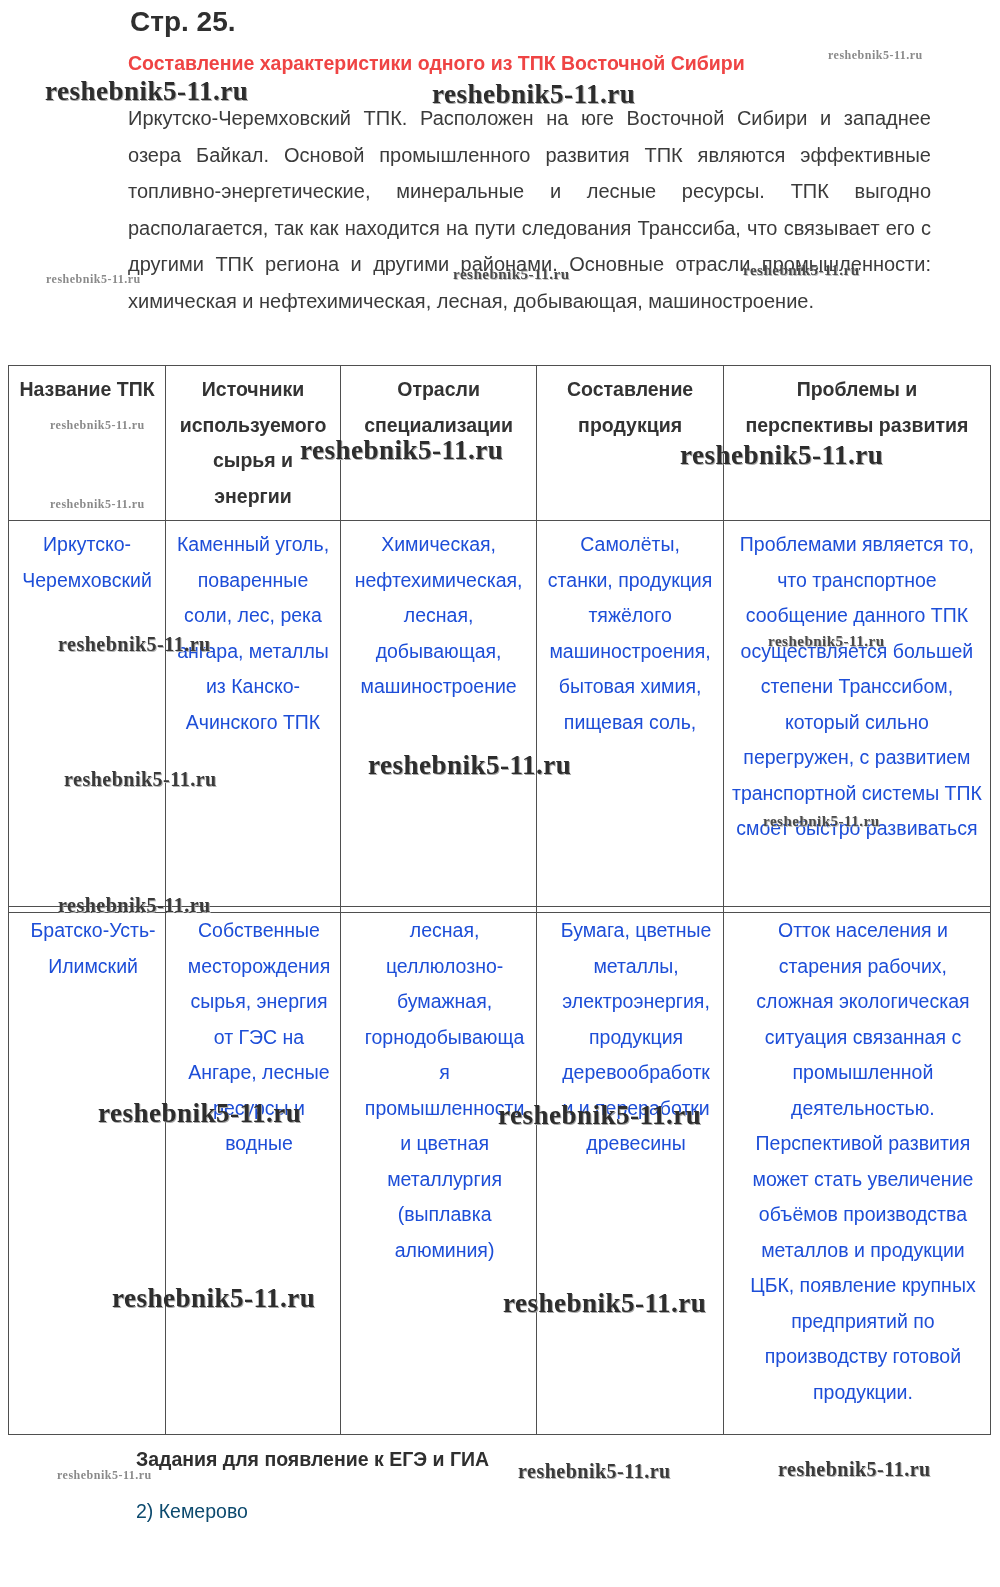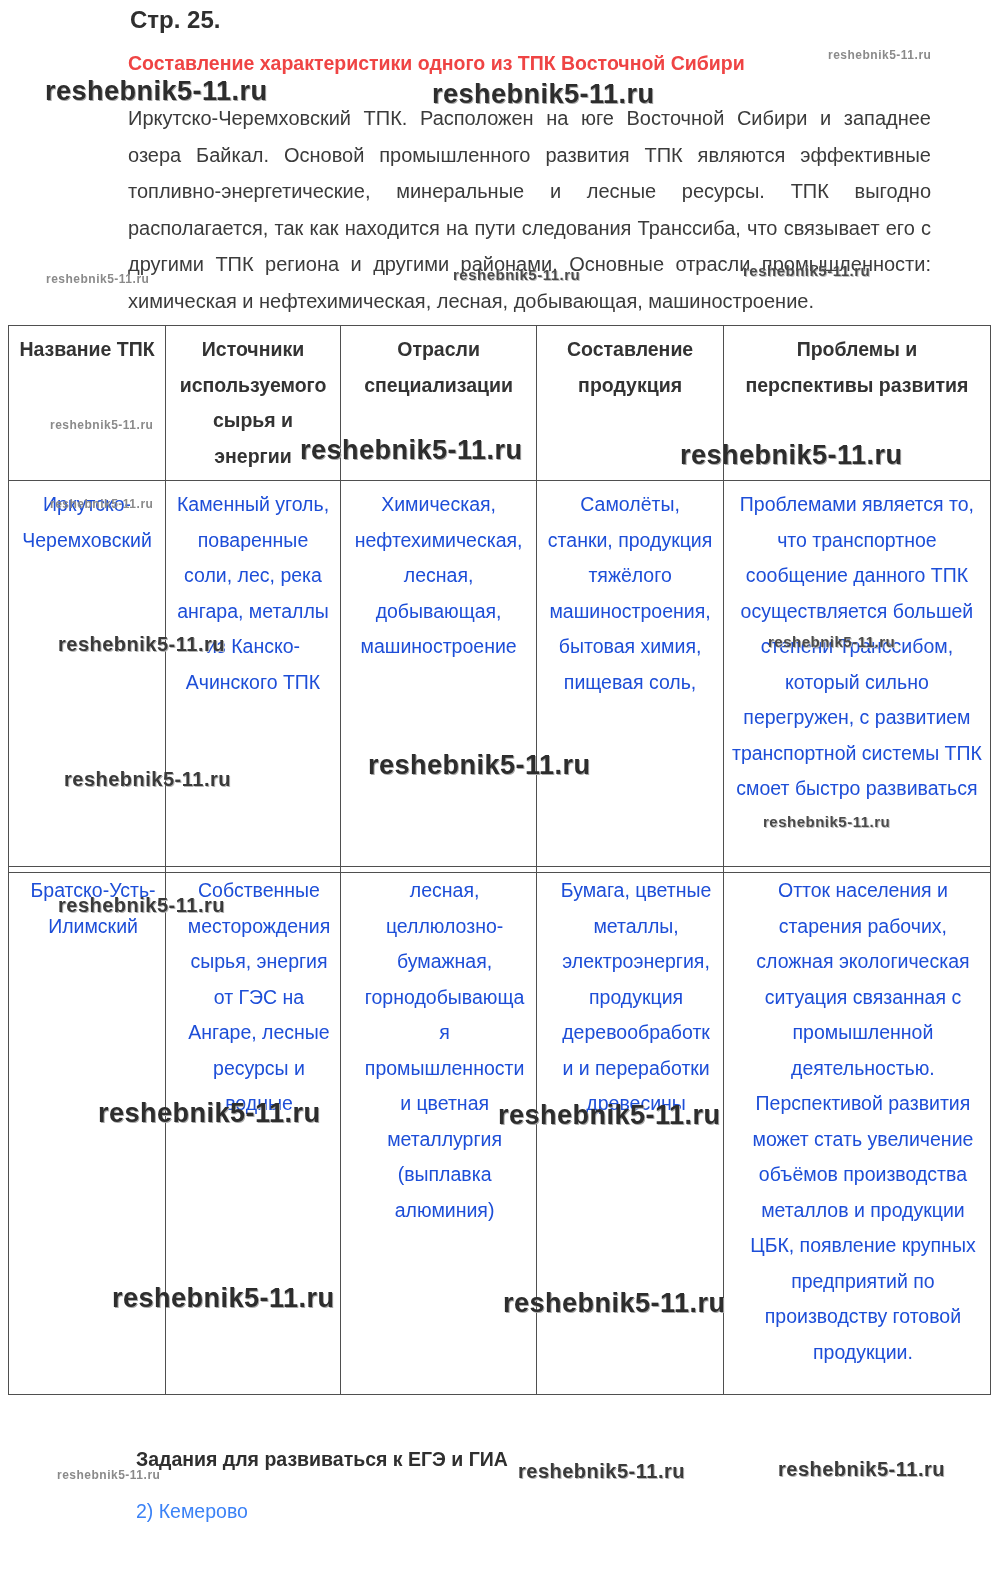--- a/index.html
+++ b/index.html
@@ -9,35 +9,35 @@
     width:1000px;
     height:1587px;
     margin:0 auto;
     background:#ffffff;
     font-family:"Liberation Sans", sans-serif;
     color:#3b3b3b;
     overflow:hidden;
   }
   .page-number {
     position:absolute; top:6px; left:130px;
-    font-size:24px; font-weight:bold; color:#2f2f2f;
+    font-size:28px; font-weight:bold; color:#2f2f2f;
   }
   .doc-title {
     position:absolute; top:52px; left:128px; width:700px;
     font-size:19.5px; font-weight:bold; color:#ef4444;
   }
   .intro {
     position:absolute; top:100px; left:128px; width:803px;
     font-size:20px; line-height:36.5px; text-align:justify;
     color:#3b3b3b;
   }
   .table-wrap { position:absolute; left:8px; width:983px; }
   .tw-1 { top:325px; }
   .tw-2 { top:866px; }
-  table { border-collapse:collapse; table-layout:fixed; width:100%; }
+  table { border-collapse:collapse; table-layout:fixed; width:100%;margin-top:40px; }
   col.c1 { width:16.0%; }
   col.c2 { width:17.8%; }
   col.c3 { width:20.0%; }
   col.c4 { width:19.0%; }
   col.c5 { width:27.2%; }
   th, td {
     border:1.6px solid #4f4f4f;
     vertical-align:top;
     text-align:center;
     font-size:19.5px;
@@ -48,26 +48,26 @@
   }
   th { font-weight:bold; color:#333333; height:138px; }
   .row-1 td { height:392px; }
   .row-2 td { height:528px;padding-left:20px; }
   .footer-heading {
     position:absolute; top:1448px; left:136px;
     font-size:19.5px; font-weight:bold; color:#2f2f2f;
   }
   .footer-answer {
     position:absolute; top:1500px; left:136px;
-    font-size:19.5px; color:#3b82f6;
+    font-size:19.5px; color:#0c4a6e;
   }
   
   .wm {
     position:absolute;
-    font-family:Liberation Sans, sans-serif;
+    font-family:Liberation Serif, serif;
     font-weight:bold;
     white-space:nowrap;
     pointer-events:none;
     letter-spacing:0.5px;
   }
   .wm-lg { font-size:27px; color:#2d2d2d; text-shadow:1px 1px 0 #a8a8a8; }
   .wm-md { font-size:20px; color:#3a3a3a; text-shadow:1px 1px 0 #b5b5b5; }
   .wm-sm { font-size:15px; color:#4a4a4a; text-shadow:1px 1px 0 #c0c0c0; }
   .wm-xs { font-size:12px; color:#8a8a8a; font-weight:bold; }
 </style>
@@ -124,21 +124,21 @@
         <td>Братско-Усть-Илимский</td>
         <td>Собственные месторождения сырья, энергия от ГЭС на Ангаре, лесные ресурсы и водные</td>
         <td>лесная, целлюлозно-бумажная, горнодобывающая промышленности и цветная металлургия (выплавка алюминия)</td>
         <td>Бумага, цветные металлы, электроэнергия, продукция деревообработки и переработки древесины</td>
         <td>Отток населения и старения рабочих, сложная экологическая ситуация связанная с промышленной деятельностью. Перспективой развития может стать увеличение объёмов производства металлов и продукции ЦБК, появление крупных предприятий по производству готовой продукции.</td>
       </tr>
     </tbody>
       </table>
   </div>
 
-  <div class="footer-heading">Задания для развиваться к ЕГЭ и ГИА</div>
+  <div class="footer-heading">Задания для появление к ЕГЭ и ГИА</div>
   <div class="footer-answer">2) Кемерово</div>
 
   <span class="wm wm-xs" style="left:828px; top:48px;">reshebnik5-11.ru</span>
   <span class="wm wm-lg" style="left:45px;  top:76px;">reshebnik5-11.ru</span>
   <span class="wm wm-lg" style="left:432px; top:79px;">reshebnik5-11.ru</span>
   <span class="wm wm-xs" style="left:46px;  top:272px;">reshebnik5-11.ru</span>
   <span class="wm wm-sm" style="left:453px; top:266px;">reshebnik5-11.ru</span>
   <span class="wm wm-sm" style="left:743px; top:262px;">reshebnik5-11.ru</span>
   <span class="wm wm-xs" style="left:50px;  top:418px;">reshebnik5-11.ru</span>
   <span class="wm wm-lg" style="left:300px; top:435px;">reshebnik5-11.ru</span>

